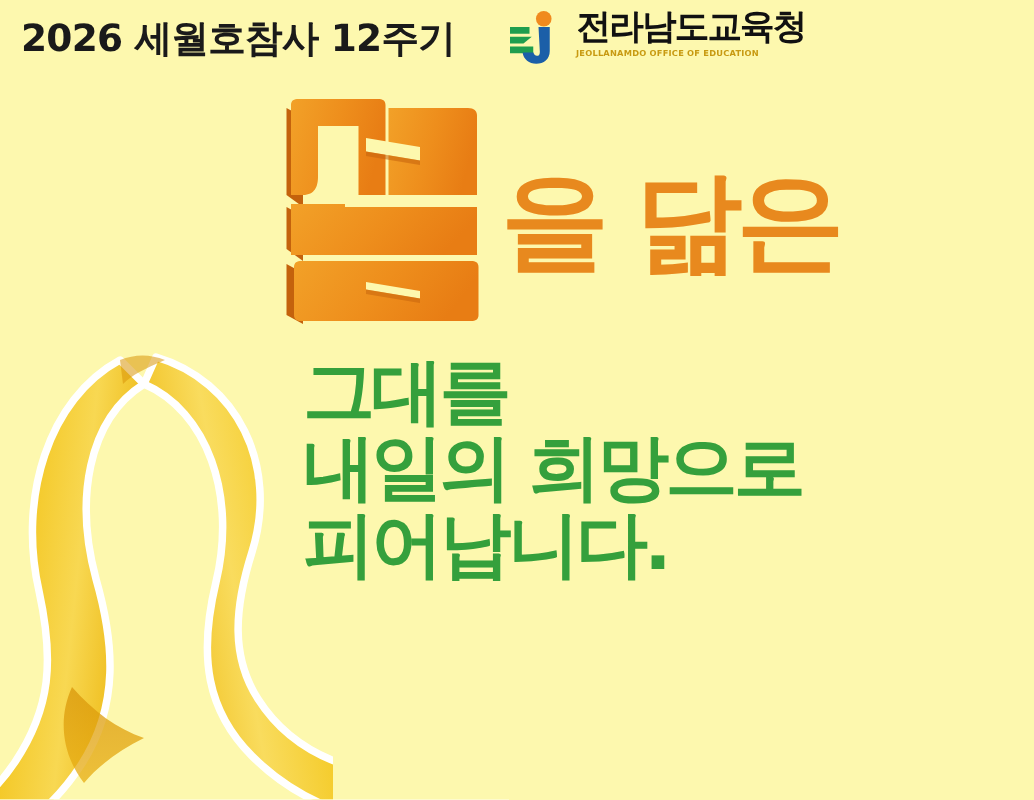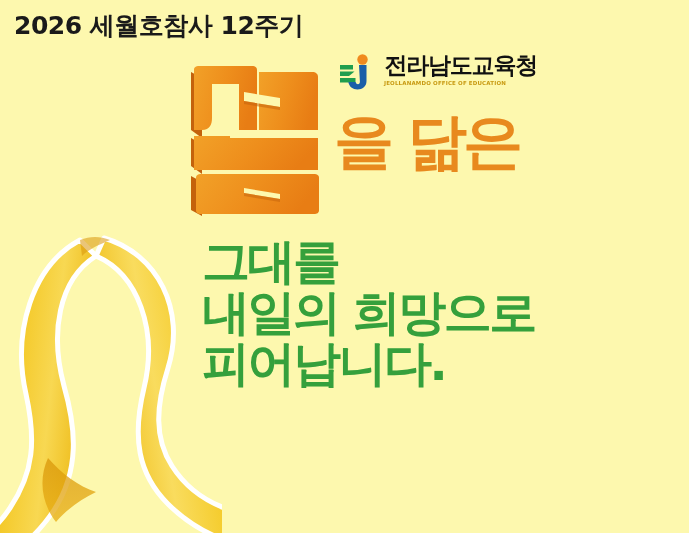--- a/index.html
+++ b/index.html
@@ -40,21 +40,20 @@
   }
 
   
   #logo {
     position: absolute;
     right: 8px;
     top: 4px;
     height: 46px;
     display: flex;
     align-items: flex-start;
-    margin-top: 47px;
   }
   #logo-mark {
     width: 40px;
     height: 38px;
     position: relative;
     flex: 0 0 auto;
     margin-top: 2px;
   }
   #logo-wordmark {
     margin-left: 5px;
@@ -105,21 +104,21 @@
     position: absolute;
     left: 0;
     top: 0;
     width: 148px;
     height: 158px;
   }
   #headline-tail {
     position: absolute;
     left: 148px;
     top: 53px;
-    font-size: 60px;
+    font-size: 72px;
     font-weight: bold;
     color: #E8891E;
     letter-spacing: -4px;
     line-height: 1;
     white-space: nowrap;
     font-family: "DejaVu Sans", "Liberation Sans", sans-serif;
   }
 
   
   #message-green {

